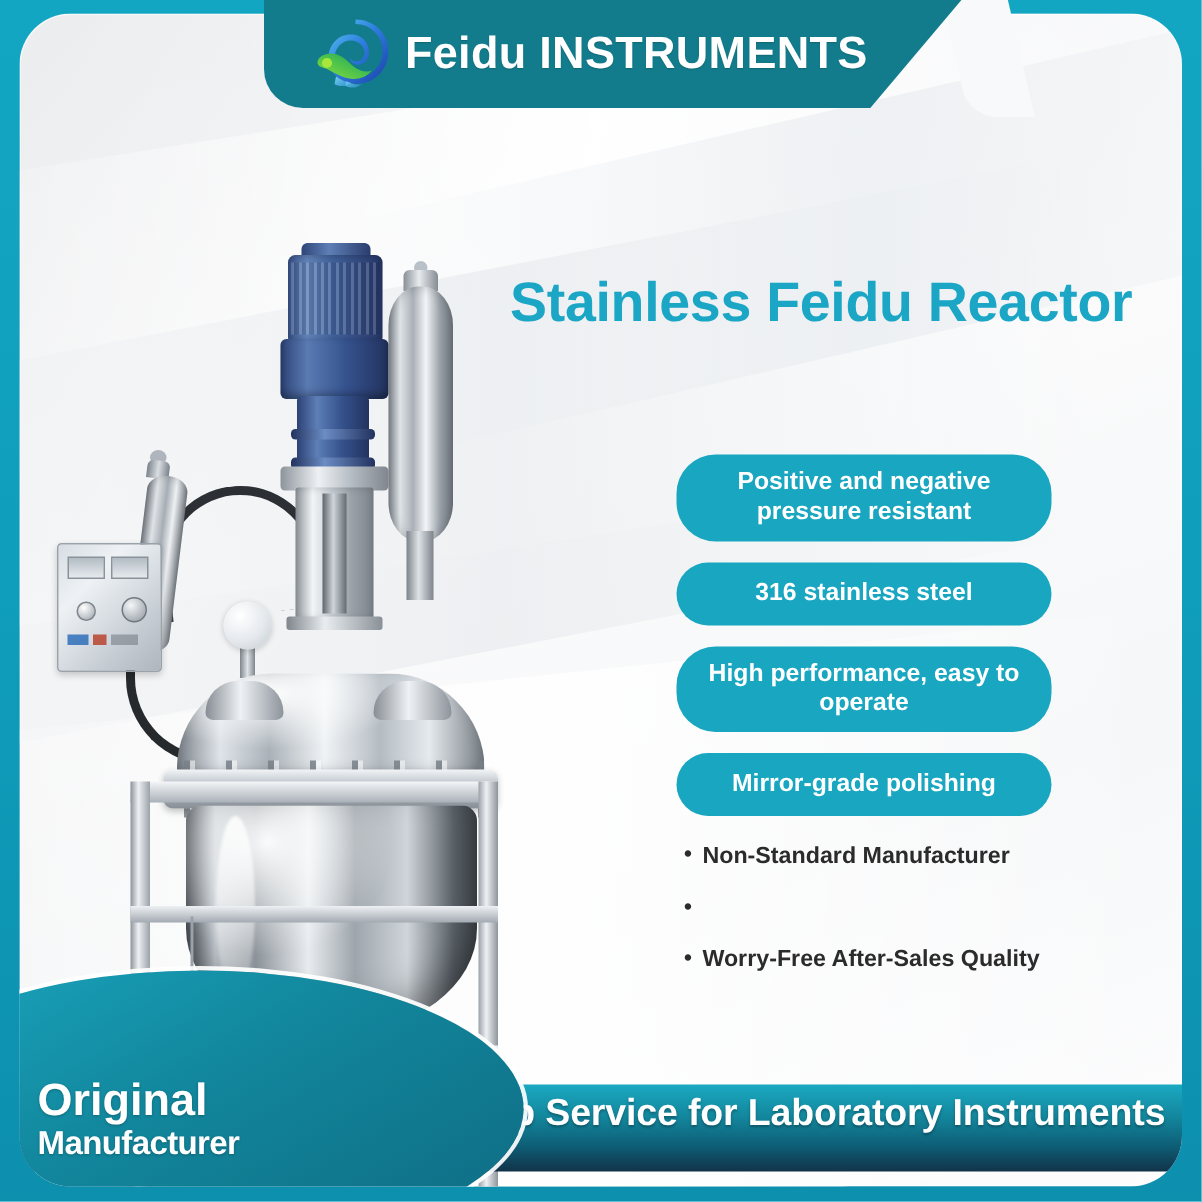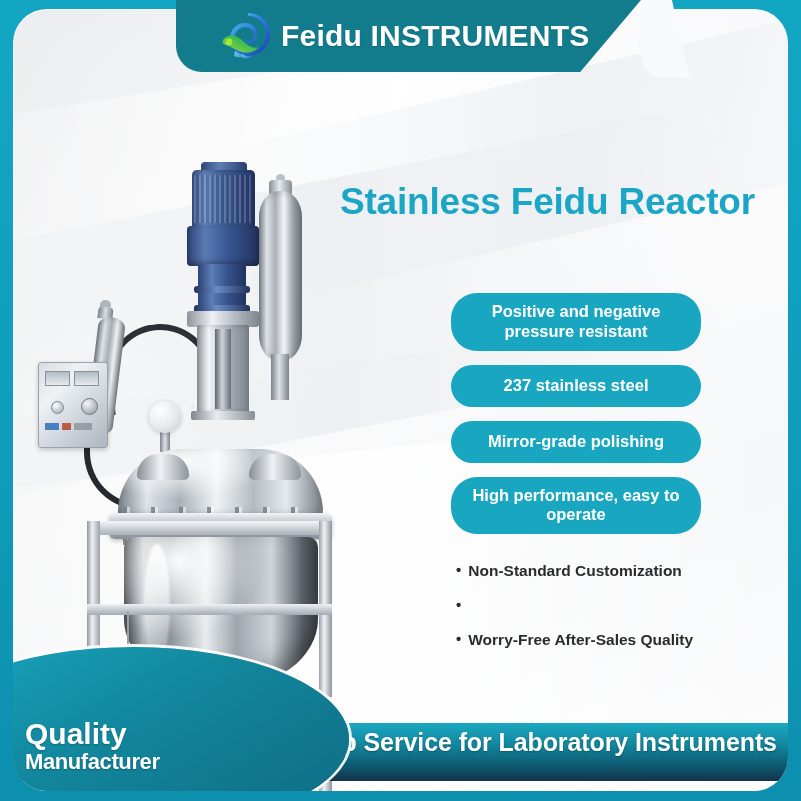--- a/index.html
+++ b/index.html
@@ -53,21 +53,21 @@
   .header-badge{
     position:absolute;left:176px;top:-6px;width:470px;height:78px;
     background:#127c8c;
     border-bottom-left-radius:26px;
     -webkit-clip-path:polygon(0 0, 100% 0, 86% 100%, 0 100%);
             clip-path:polygon(0 0, 100% 0, 86% 100%, 0 100%);
     display:flex;align-items:center;
     padding-top:6px;box-sizing:border-box;
   }
   .header-badge-inner{
-    display:flex;align-items:center;gap:11px;padding-left:42px;
+    display:flex;align-items:center;gap:11px;padding-left:31px;
   }
   .brand-logo{width:52px;height:52px;position:relative;flex:0 0 auto;}
   .brand-name{
     color:#ffffff;font-size:30px;font-weight:bold;letter-spacing:.2px;
     white-space:nowrap;text-shadow:0 1px 1px rgba(0,0,0,.18);
   }
   .header-notch{
     position:absolute;left:636px;top:-8px;width:44px;height:86px;
     background:#f8f9fa;
     transform:skewX(13deg);
@@ -207,21 +207,21 @@
     background:#9aa1a8;}
   .thin-wire2{position:absolute;left:100px;top:530px;width:18px;height:34px;
     border:2px solid #b2b9c0;border-top:none;border-radius:0 0 14px 14px;}
 
   
   .title{
     position:absolute;left:327px;top:172px;width:452px;
     color:#1ba6c6;font-size:37px;font-weight:bold;line-height:1.16;
     letter-spacing:-.2px;text-align:left;
   }
-  .pills{position:absolute;left:438px;top:284px;width:250px;}
+  .pills{position:absolute;left:438px;top:294px;width:250px;}
   .pill{
     background:#18a6c0;color:#ffffff;border-radius:26px;
     font-size:16.5px;font-weight:bold;line-height:1.2;
     padding:9px 18px;margin-bottom:14px;box-sizing:border-box;
     display:flex;align-items:center;justify-content:center;text-align:center;
     min-height:46px;
   }
   .pill.one-line{min-height:42px;}
   .bullets{position:absolute;left:443px;top:552px;width:310px;}
   .bullet{
@@ -322,45 +322,45 @@
       <div class="caster-mid"></div>
 
     </div>
 
     <div class="title">
       <div>Stainless Feidu Reactor</div>
     </div>
 
     <div class="pills">
       <div class="pill">Positive and negative pressure resistant</div>
-      <div class="pill one-line">237 stainless steel</div>
+      <div class="pill one-line">316 stainless steel</div>
+      <div class="pill">High performance, easy to operate</div>
       <div class="pill one-line">Mirror-grade polishing</div>
-      <div class="pill">High performance, easy to operate</div>
     </div>
 
     <div class="bullets">
       <div class="bullet">
         <span class="dot">•</span>
-        <span>Non-Standard Customization</span>
+        <span>Non-Standard Manufacturer</span>
       </div>
       <div class="bullet">
         <span class="dot">•</span>
       </div>
       <div class="bullet">
         <span class="dot">•</span>
         <span>Worry-Free After-Sales Quality</span>
       </div>
     </div>
 
     <div class="bottom-bar">
       <div class="bottom-tagline">One-Stop Service for Laboratory Instruments</div>
     </div>
     <div class="orig-blob"></div>
     <div class="orig-text">
-      <div class="l1">Quality</div>
+      <div class="l1">Original</div>
       <div class="l2">Manufacturer</div>
     </div>
   </div>
 
   <div class="header-notch"></div>
   <div class="header-badge">
     <div class="header-badge-inner">
       <span class="brand-logo">
         <svg width="52" height="52" viewBox="0 0 52 52">
           <defs>

